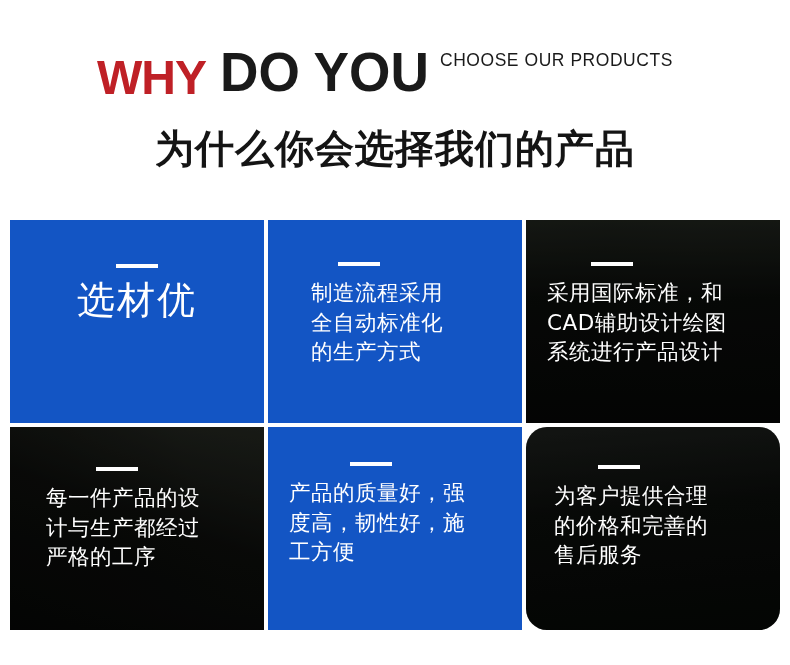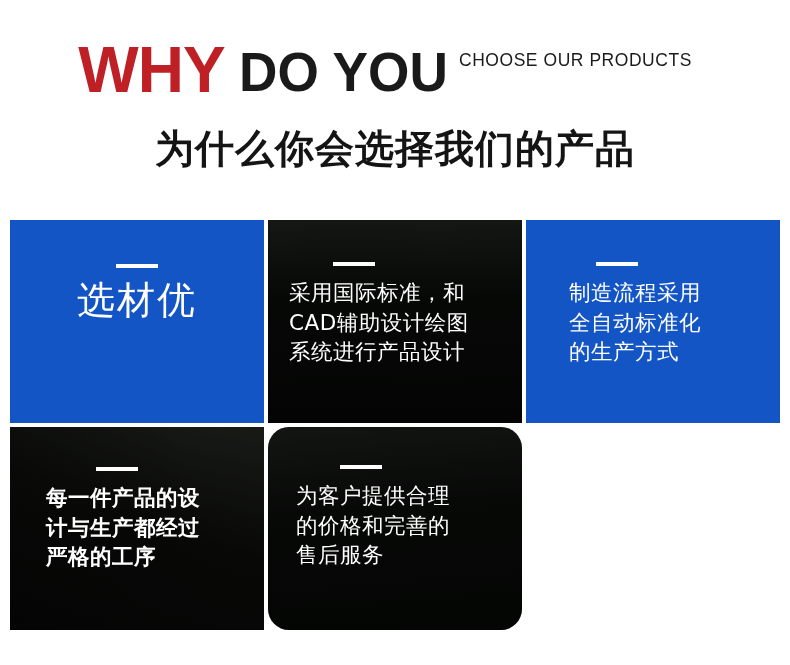--- a/index.html
+++ b/index.html
@@ -28,21 +28,21 @@
     top: 22px;
     width: 790px;
     height: 78px;
     display: flex;
     align-items: flex-end;
     justify-content: center;
   }
   .title-why {
     font-family: "Liberation Sans", "DejaVu Sans", sans-serif;
     font-weight: bold;
-    font-size: 64px;
+    font-size: 48px;
     line-height: 0.92;
     letter-spacing: -1px;
     color: #bf2026;
     display: block;
   }
   .title-right {
     display: flex;
     align-items: flex-start;
     margin-left: 14px;
     padding-bottom: 2px;
@@ -176,21 +176,21 @@
   .inner-1 .divider { margin-left: auto; margin-right: auto; margin-top: 44px; margin-bottom: 10px; }
   .inner-1 .cell-text { margin: 0 auto; }
 
   .inner-2 .divider { margin-left: 65px; margin-top: 42px; margin-bottom: 12px; }
   .inner-2 .cell-text { margin-left: 21px; }
 
   .inner-3 .divider { margin-left: 70px; margin-top: 42px; margin-bottom: 12px; }
   .inner-3 .cell-text { margin-left: 43px; }
 
   .inner-4 .divider { margin-left: 86px; margin-top: 40px; margin-bottom: 12px; }
-  .inner-4 .cell-text { margin-left: 36px; font-weight: bold; }
+  .inner-4 .cell-text { margin-left: 36px; }
 
   .inner-5 .divider { margin-left: 82px; margin-top: 35px; margin-bottom: 12px; }
   .inner-5 .cell-text { margin-left: 21px; }
 
   .inner-6 .divider { margin-left: 72px; margin-top: 38px; margin-bottom: 12px; }
   .inner-6 .cell-text { margin-left: 28px; }
 </style>
 </head>
 <body>
 
@@ -209,47 +209,55 @@
 
 <div class="grid">
 
   <div class="cell cell-blue">
     <div class="cell-inner inner-1 align-center">
       <div class="divider"></div>
       <div class="cell-text big">选材优</div>
     </div>
   </div>
 
+  <div class="cell cell-blue">
+    <div class="cell-inner inner-3">
+      <div class="divider"></div>
+      <div class="cell-text">制造流程采用
+全自动标准化
+的生产方式</div>
+    </div>
+  </div>
+
   <div class="cell cell-photo photo-a">
     <div class="cell-inner inner-2">
       <div class="divider"></div>
       <div class="cell-text">采用国际标准，和
 CAD辅助设计绘图
 系统进行产品设计</div>
     </div>
   </div>
 
-  <div class="cell cell-blue">
-    <div class="cell-inner inner-3">
-      <div class="divider"></div>
-      <div class="cell-text">制造流程采用
-全自动标准化
-的生产方式</div>
-    </div>
-  </div>
-
   <div class="cell cell-photo photo-b">
     <div class="cell-inner inner-4">
       <div class="divider"></div>
       <div class="cell-text">每一件产品的设
 计与生产都经过
 严格的工序</div>
     </div>
   </div>
 
+  <div class="cell cell-blue">
+    <div class="cell-inner inner-5">
+      <div class="divider"></div>
+      <div class="cell-text">产品的质量好，强
+度高，韧性好，施
+工方便</div>
+    </div>
+  </div>
 
   <div class="cell cell-photo photo-c">
     <div class="cell-inner inner-6">
       <div class="divider"></div>
       <div class="cell-text">为客户提供合理
 的价格和完善的
 售后服务</div>
     </div>
   </div>
 

